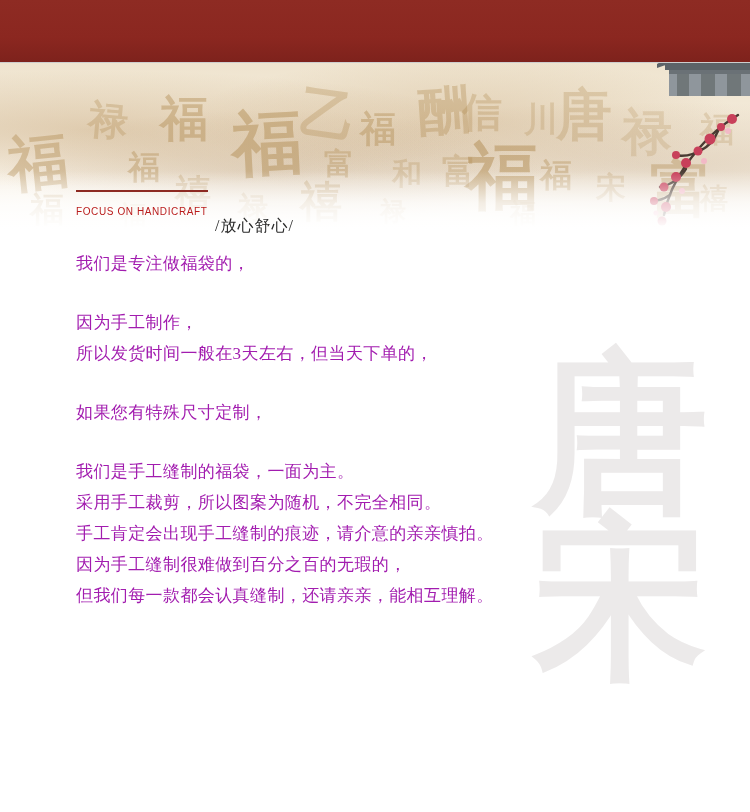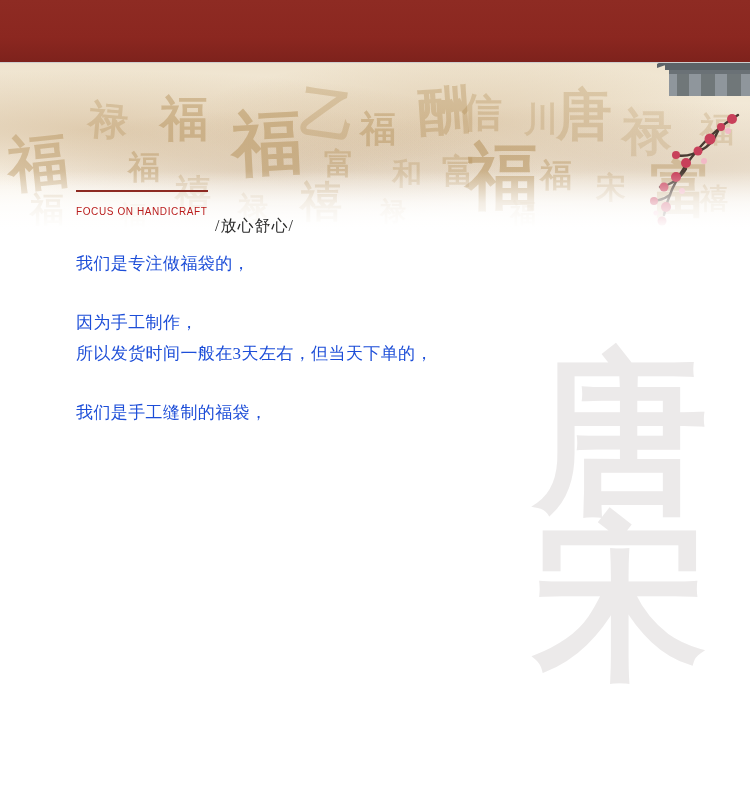--- a/index.html
+++ b/index.html
@@ -143,21 +143,21 @@
     width: 640px;
     z-index: 2;
   }
   .para {
     margin: 0 0 28px 0;
   }
   .para:last-child { margin-bottom: 0; }
   .line {
     font-family: "Liberation Serif", "DejaVu Serif", serif;
     font-size: 17px;
-    color: #1d4ed8;
+    color: #a21caf;
     line-height: 31px;
     letter-spacing: 0.4px;
     white-space: nowrap;
   }
 </style>
 </head>
 <body>
 
 <div class="page">
 
@@ -257,19 +257,26 @@
     <div class="para">
       <div class="line">我们是专注做福袋的，</div>
     </div>
 
     <div class="para">
       <div class="line">因为手工制作，</div>
       <div class="line">所以发货时间一般在3天左右，但当天下单的，</div>
     </div>
 
     <div class="para">
-      <div class="line">我们是手工缝制的福袋，</div>
-    </div>
-
+      <div class="line">如果您有特殊尺寸定制，</div>
+    </div>
+
+    <div class="para">
+      <div class="line">我们是手工缝制的福袋，一面为主。</div>
+      <div class="line">采用手工裁剪，所以图案为随机，不完全相同。</div>
+      <div class="line">手工肯定会出现手工缝制的痕迹，请介意的亲亲慎拍。</div>
+      <div class="line">因为手工缝制很难做到百分之百的无瑕的，</div>
+      <div class="line">但我们每一款都会认真缝制，还请亲亲，能相互理解。</div>
+    </div>
 
   </div>
 
 </div>
 
 </body></html>

